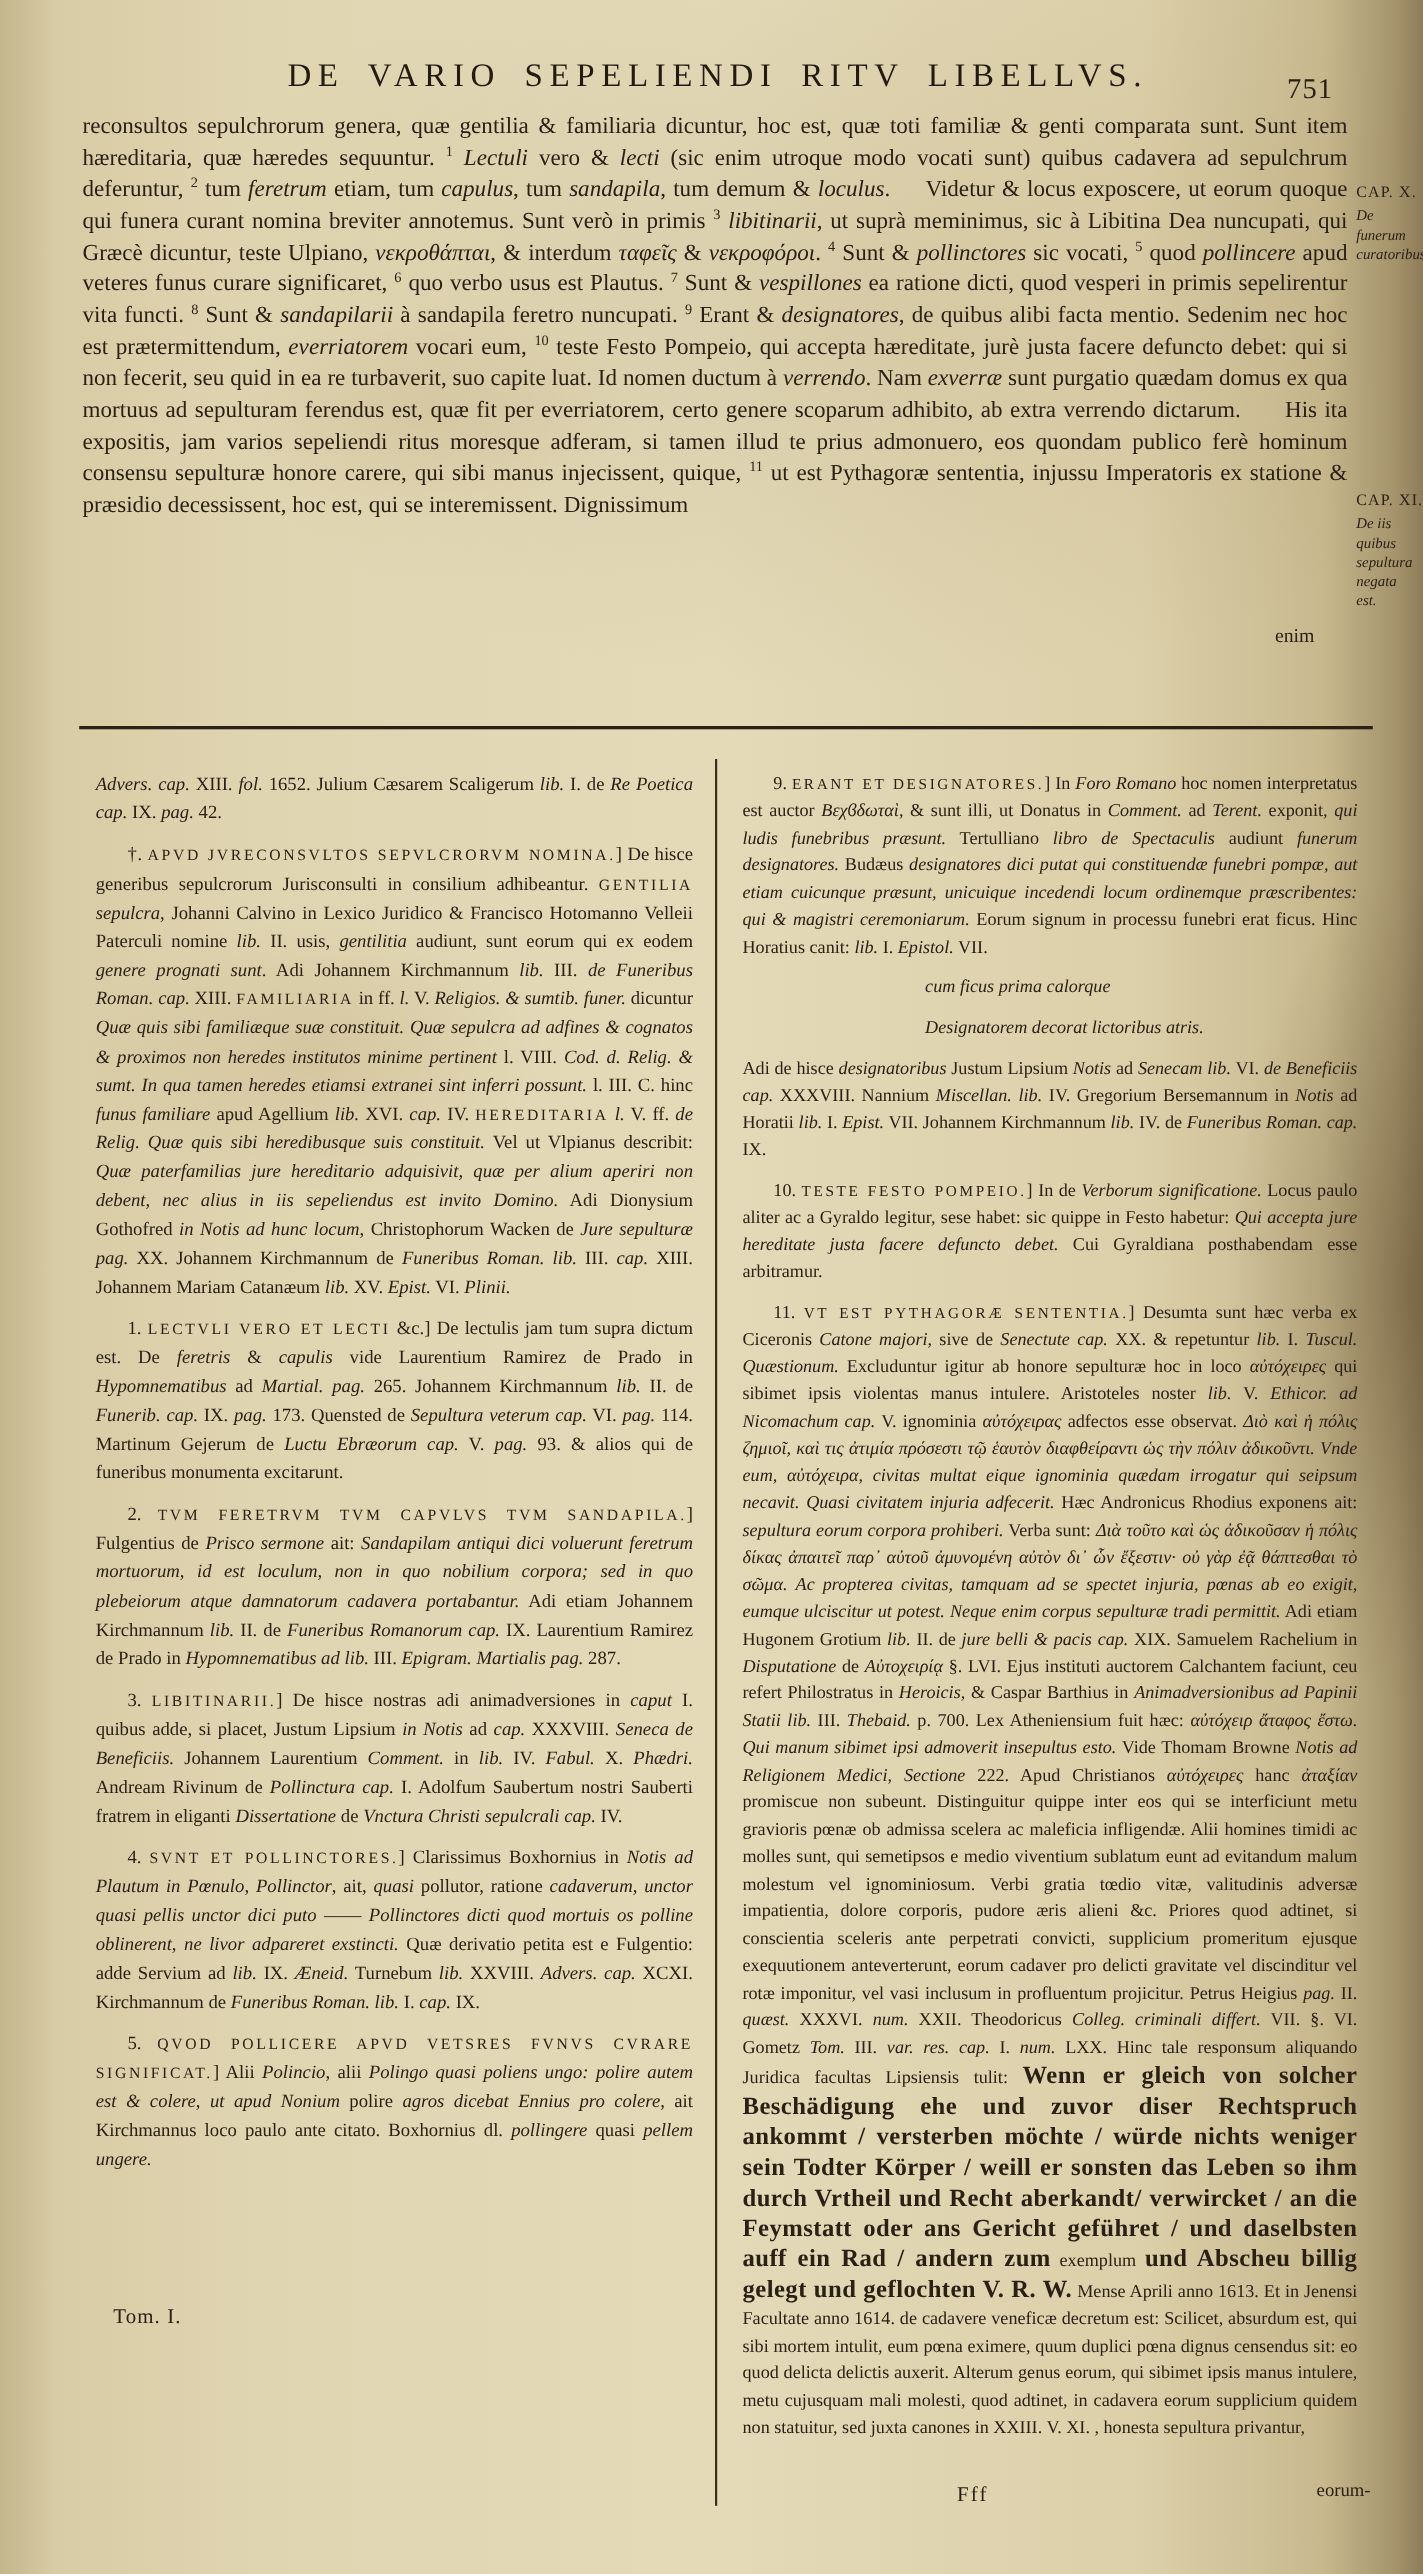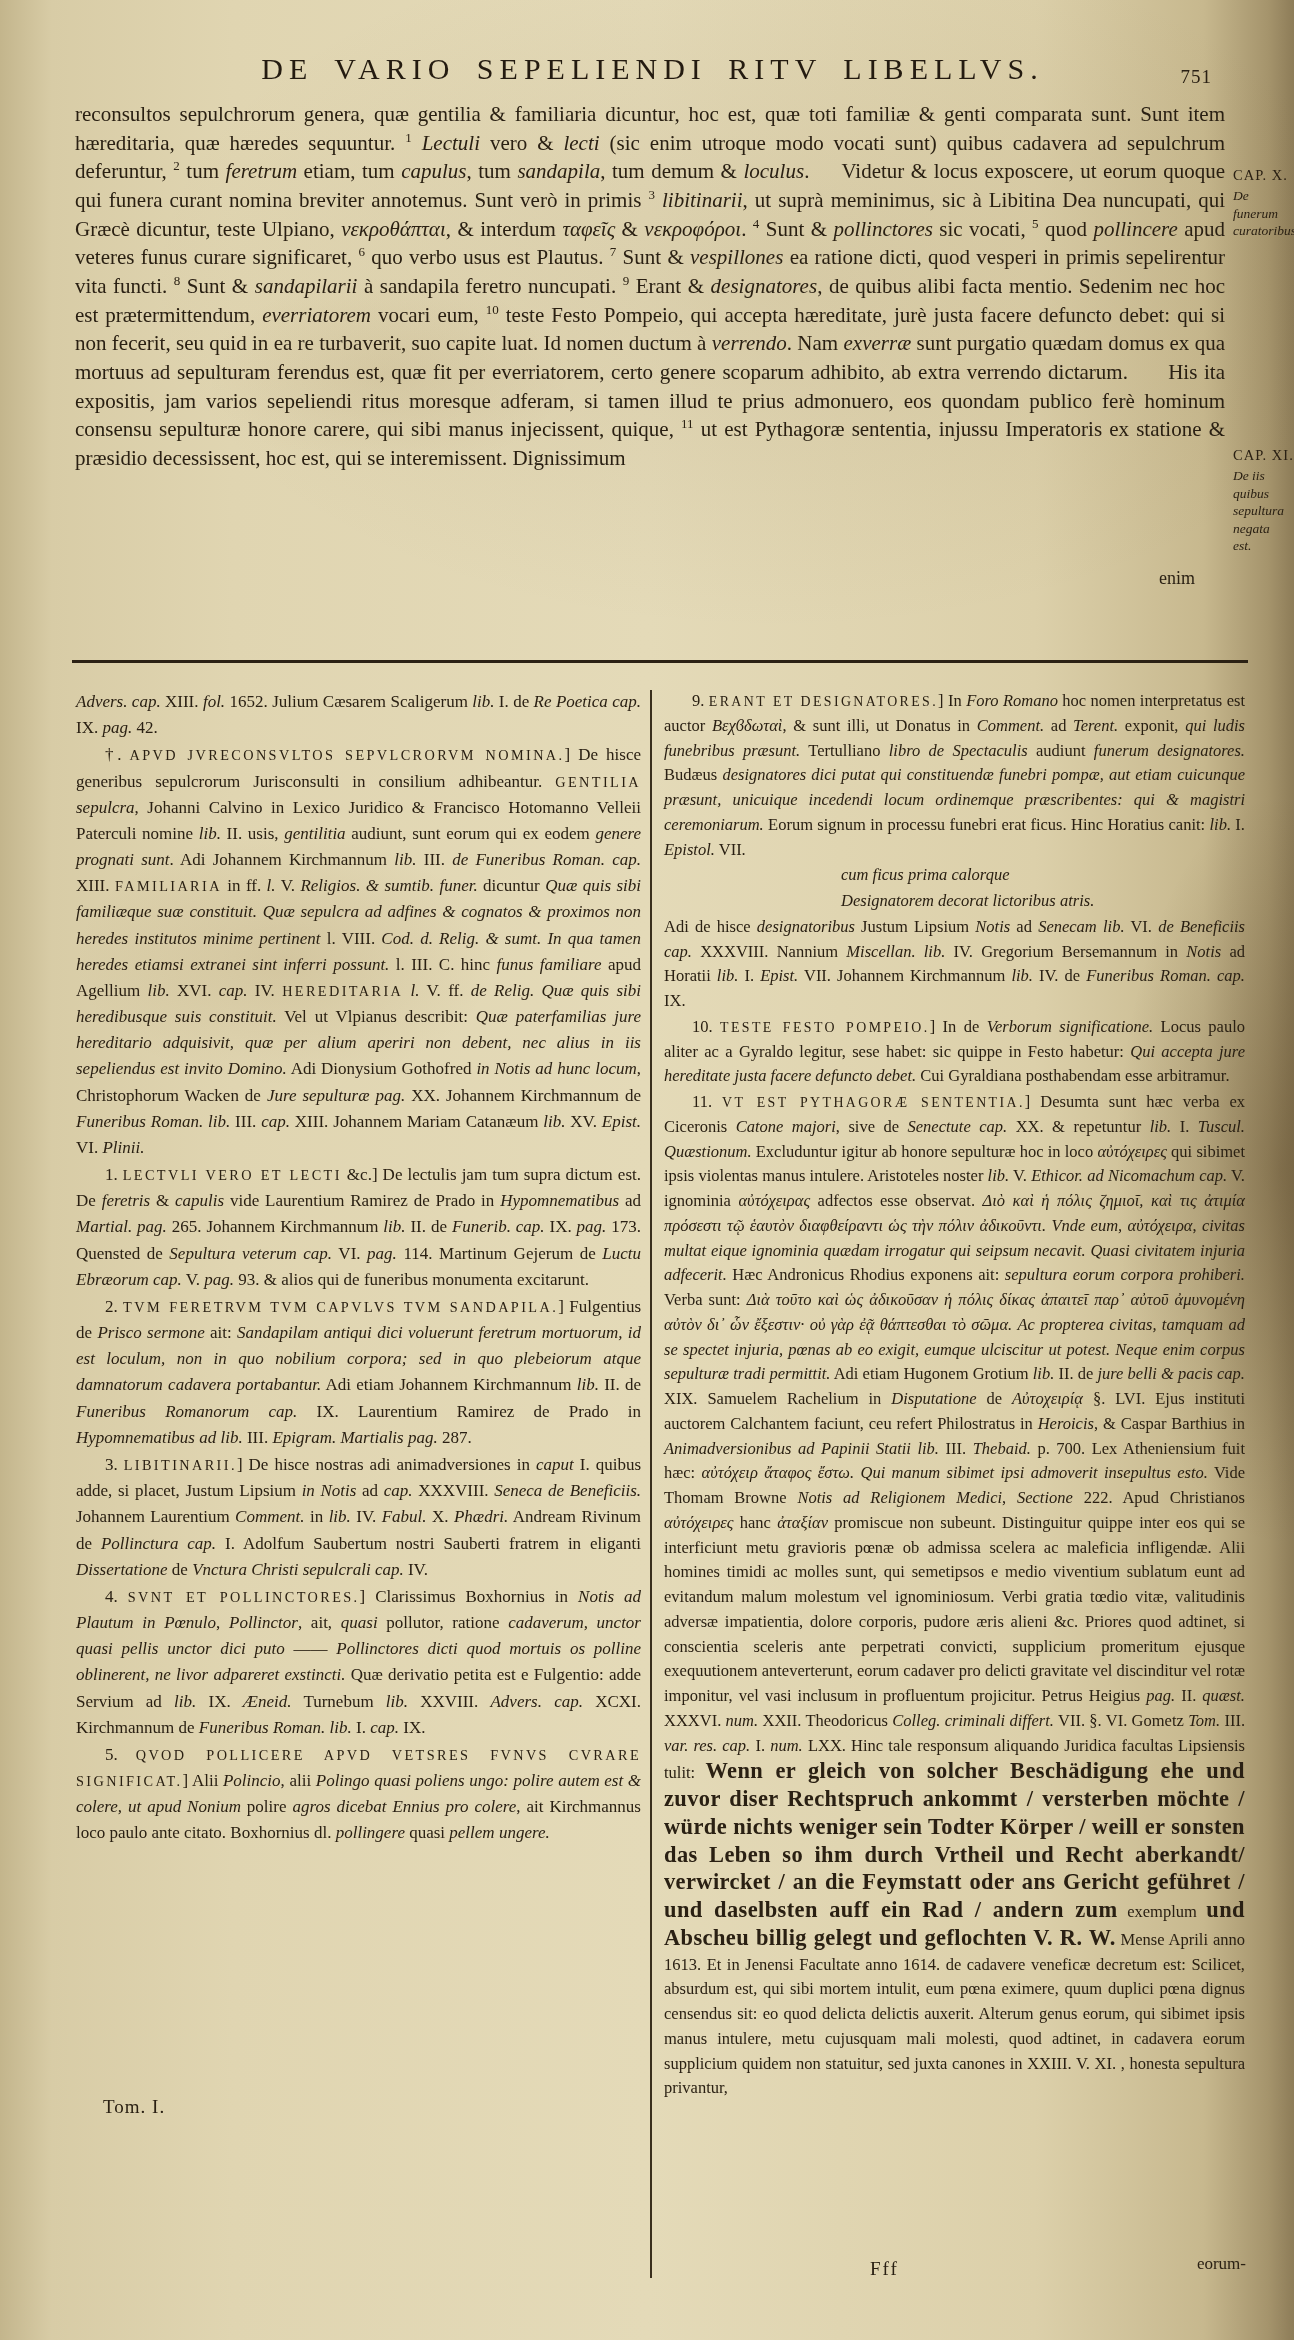--- a/index.html
+++ b/index.html
@@ -8,38 +8,38 @@
     background:
       radial-gradient(ellipse 900px 500px at 60% 12%, rgba(120,95,50,.10), rgba(0,0,0,0) 70%),
       radial-gradient(ellipse 300px 180px at 22% 41%, rgba(130,100,45,.14), rgba(0,0,0,0) 70%),
       radial-gradient(ellipse 260px 140px at 30% 16%, rgba(125,95,40,.10), rgba(0,0,0,0) 70%),
       radial-gradient(ellipse 220px 500px at 99% 50%, rgba(60,40,15,.28), rgba(0,0,0,0) 75%),
       linear-gradient(90deg,#c3b58c 0,#d8cca6 4%,#e0d5b1 18%,#e4dab8 50%,#dcd0aa 80%,#c7b88e 93%,#a5946c 98%,#8d7c58 100%);
   }
   
   .hdr{position:absolute;top:52px;left:75px;width:1155px;}
   .title{display:block;text-align:center;font-size:30px;letter-spacing:6px;word-spacing:8px;color:#241b10;}
-  .pgnum{position:absolute;top:14px;right:18px;font-size:19px;letter-spacing:1px;margin-left:46px;}
+  .pgnum{position:absolute;top:14px;right:18px;font-size:26px;letter-spacing:1px;margin-left:46px;}
   
   .main{position:absolute;top:100px;left:75px;width:1150px;font-size:21px;line-height:1.365;text-align:justify;}
   .main sup{font-size:.62em;line-height:0;}
   .enim{position:absolute;top:568px;left:75px;width:1120px;text-align:right;font-size:18px;}
   
   .mnote{position:absolute;left:1233px;width:58px;font-size:14px;line-height:1.3;}
   .mnote .cap{letter-spacing:1px;white-space:nowrap;font-size:14.5px;}
   .mnote .lbl{font-style:italic;font-size:13.5px;display:block;margin-top:2px;}
   .mn1{top:166px;} .mn2{top:446px;}
   
   .rule{position:absolute;top:660px;left:72px;width:1176px;height:0;border-top:3px solid #2b2114;}
   .vdiv{position:absolute;top:690px;left:650px;width:2px;height:1588px;background:#3a2f1d;}
   
   .col{position:absolute;top:688px;text-align:justify;overflow:hidden;}
   .colL{left:75px;width:567px;height:1430px;font-size:17px;line-height:1.54;}
   .colR{left:663px;width:583px;height:1598px;font-size:16.5px;line-height:1.5;}
-  .np{margin:1px;}
+  .np{margin:12px;}
   .ind{text-indent:1.7em;}
   .cont{text-indent:0;}
   .verseC{margin-left:178px;text-indent:0;text-align:left;}
   .sc{font-size:.84em;letter-spacing:2.4px;}
   .frak{font-weight:700;font-size:1.36em;line-height:1.2;letter-spacing:.4px;}
   .gk{font-style:italic;}
   i{font-style:italic;}
   
   .tom{position:absolute;left:103px;top:2096px;font-size:19px;letter-spacing:1px;}
   .sig{position:absolute;left:870px;top:2258px;font-size:19px;letter-spacing:2px;}

